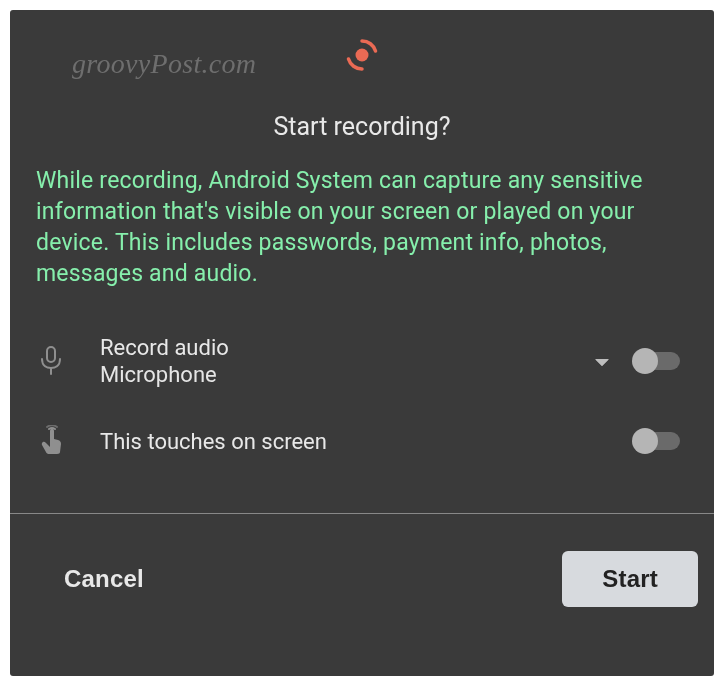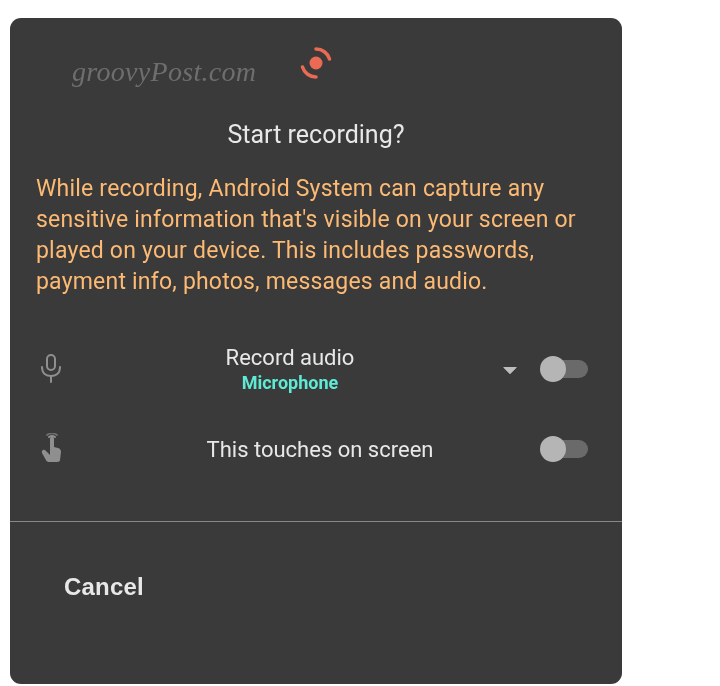--- a/index.html
+++ b/index.html
@@ -4,28 +4,27 @@
   <style>
     * { margin: 0; padding: 0; box-sizing: border-box; }
     body {
       width: 720px;
       height: 686px;
       background: #fff;
       font-family: Roboto, "Segoe UI", Arial, sans-serif;
       padding: 10px;
     }
     .dialog {
-      width: 612px;
+      width: 704px;
       height: 666px;
       background: #3a3a3a;
-      border-radius: 11px;
+      border-radius: 3px;
       position: relative;
       display: flex;
       flex-direction: column;
-      margin-top: 8px;
     }
     .watermark {
       position: absolute;
       top: 38px;
       left: 62px;
       font-family: "Times New Roman", serif;
       font-style: italic;
       font-size: 28px;
       color: #6e6e6e;
       letter-spacing: 0.3px;
@@ -36,61 +35,59 @@
       padding-top: 28px;
     }
     .title {
       color: #e8e8e8;
       font-size: 25px;
       font-weight: 400;
       text-align: center;
       margin-top: 36px;
     }
     .desc {
-      color: #fdba74;
+      color: #86efac;
       font-size: 23px;
       line-height: 1.35;
       padding: 0 26px;
       margin-top: 24px;
       letter-spacing: 0.2px;
     }
     .options {
       margin-top: 40px;
       padding: 0 26px 0 26px;
     }
     .opt-row {
       display: flex;
       align-items: center;
       min-height: 64px;
       margin-bottom: 16px;
-      text-align: center;
     }
     .opt-icon {
       width: 64px;
       display: flex;
       align-items: center;
       justify-content: flex-start;
       padding-left: 2px;
     }
     .opt-labels {
       flex: 1;
       display: flex;
       flex-direction: column;
       justify-content: center;
     }
     .opt-label {
       color: #e8e8e8;
       font-size: 22px;
       font-weight: 400;
     }
     .opt-sub {
-      color: #5eead4;
-      font-size: 18px;
+      color: #e5e5e5;
+      font-size: 22px;
       margin-top: 2px;
-      font-weight: bold;
     }
     .opt-dropdown {
       width: 60px;
       display: flex;
       align-items: center;
       justify-content: center;
       color: #bdbdbd;
     }
     .toggle {
       width: 56px;
@@ -213,15 +210,16 @@
         <div class="toggle-knob"></div>
       </div>
     </div>
 
   </div>
 
   <div class="sep"></div>
 
   <div class="actions">
     <button class="cancel-btn">Cancel</button>
+    <button class="start-btn">Start</button>
   </div>
 
 </div>
 
 </body></html>

